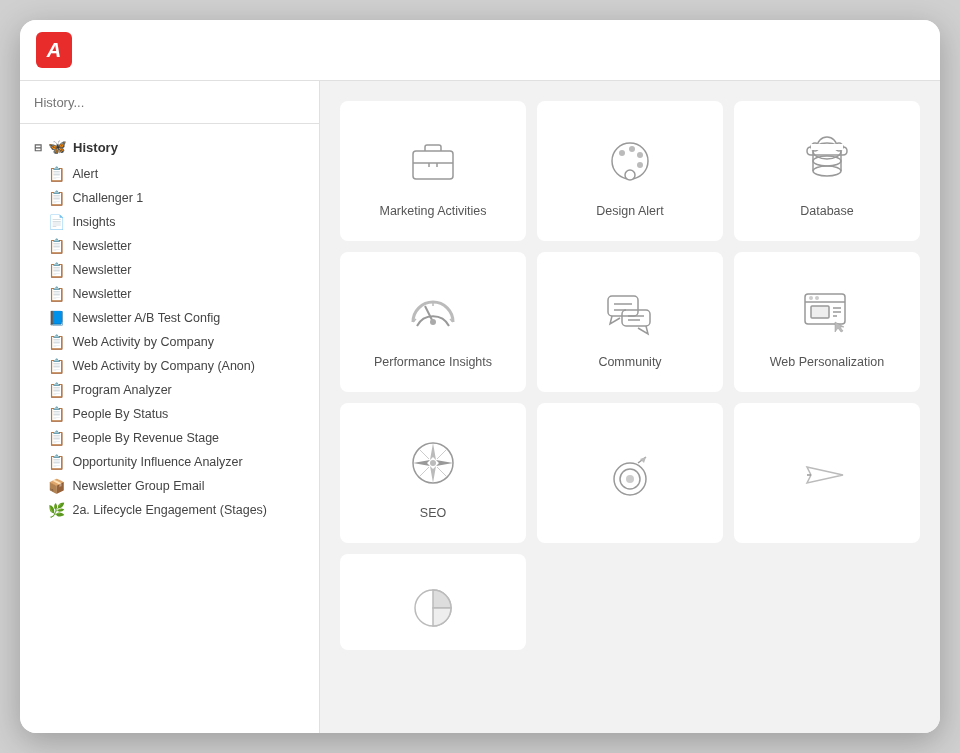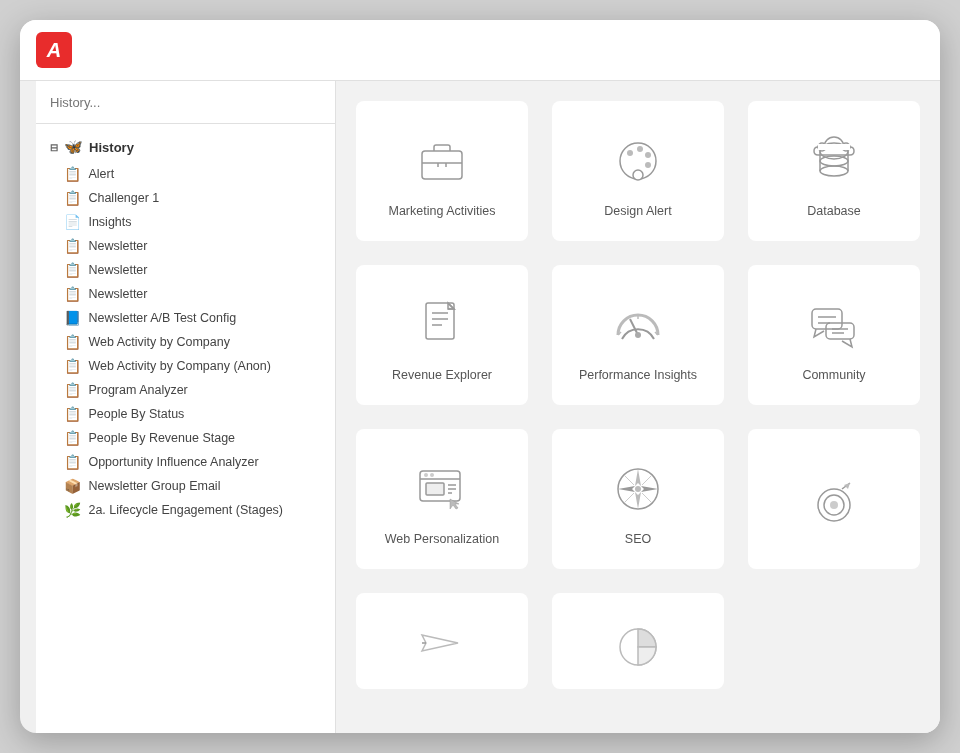--- a/index.html
+++ b/index.html
@@ -49,21 +49,20 @@
     }
     
     .sidebar {
       width: 300px;
       background: #ffffff;
       border-right: 1px solid #e0e0e0;
       display: flex;
       flex-direction: column;
       flex-shrink: 0;
       overflow: hidden;
-      margin-left: 16px;
     }
     .sidebar-search {
       padding: 12px 14px;
       border-bottom: 1px solid #e0e0e0;
     }
     .sidebar-search input {
       width: 100%;
       border: none;
       outline: none;
       font-size: 13px;
@@ -111,21 +110,21 @@
     
     .main-content {
       flex: 1;
       background: #f2f2f2;
       overflow-y: auto;
       padding: 20px;
     }
     .grid {
       display: grid;
       grid-template-columns: repeat(3, 1fr);
-      gap: 24px;
+      gap: 11px;
     }
     .grid-card {
       background: #ffffff;
       border-radius: 8px;
       display: flex;
       flex-direction: column;
       align-items: center;
       justify-content: center;
       padding: 28px 16px 20px;
       cursor: pointer;
@@ -293,35 +292,20 @@
               <path d="M18 14 a6 6 0 0 1 20 0" fill="none"></path>
               <circle cx="16" cy="14" r="4" fill="#fff"></circle>
               <circle cx="40" cy="14" r="4" fill="#fff"></circle>
               <rect x="12" y="11" width="32" height="6" fill="#fff" stroke="none"></rect>
               <path d="M12 14 Q8 14 8 18 Q8 22 12 22 L44 22 Q48 22 48 18 Q48 14 44 14" stroke="#999" fill="none"></path>
             </svg>
           </div>
           <span class="card-label">Database</span>
         </div>
 
-        <div class="grid-card">
-          <div class="card-icon">
-            <svg viewBox="0 0 56 56">
-
-              <rect x="12" y="6" width="28" height="36" rx="2"></rect>
-              <line x1="18" y1="16" x2="34" y2="16"></line>
-              <line x1="18" y1="22" x2="34" y2="22"></line>
-              <line x1="18" y1="28" x2="28" y2="28"></line>
-
-              <path d="M34 6 L40 12 L34 12 Z" fill="#eee"></path>
-              <path d="M34 6 L40 12 L34 12" stroke="#999"></path>
-            </svg>
-          </div>
-          <span class="card-label">Revenue Explorer</span>
-        </div>
 
         <div class="grid-card">
           <div class="card-icon">
             <svg viewBox="0 0 56 56">
 
               <path d="M8 38 A20 20 0 0 1 48 38" stroke="#bbb" stroke-width="3" fill="none"></path>
               <path d="M12 42 A18 18 0 0 1 44 42" stroke="#999" stroke-width="2" fill="none"></path>
               <line x1="28" y1="38" x2="20" y2="22" stroke="#999" stroke-width="2"></line>
               <circle cx="28" cy="38" r="3" fill="#aaa" stroke="none"></circle>
 

